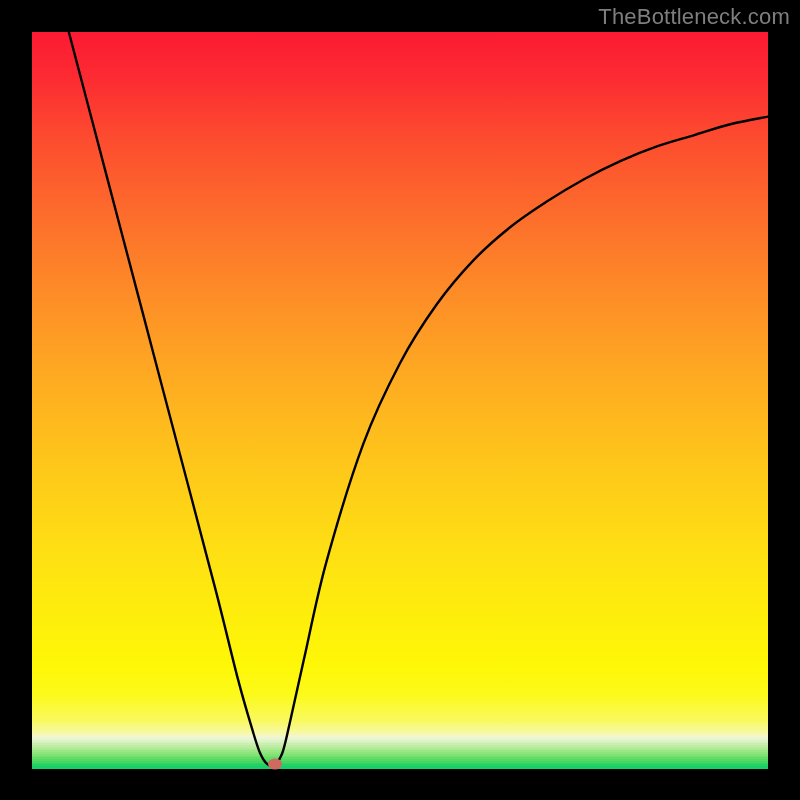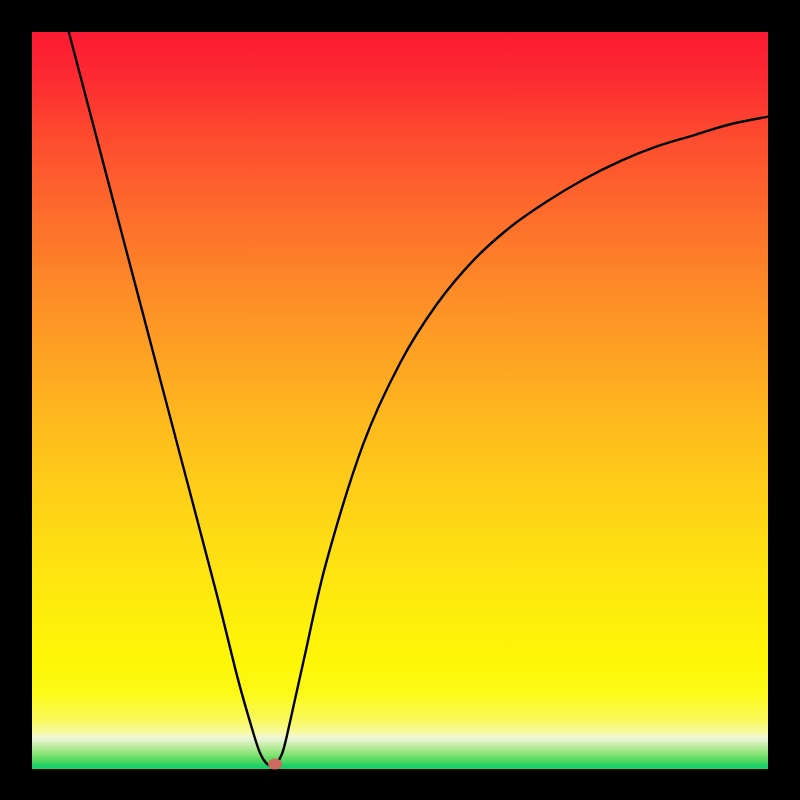--- a/index.html
+++ b/index.html
@@ -75,20 +75,21 @@
     border-radius: 50%;
     background: #cf6a60;
     z-index: 25;
     transform: translate(-50%, -50%);
   }
 </style>
 </head>
 <body>
 
 <div id="wrap">
+  <div id="watermark">TheBottleneck.com</div>
   <div id="plot">
     <div id="grad"></div>
     <div id="bands">
         <div class="band" style="background: rgb(247, 249, 164); top: 700.672px; height: 2.3664px;"></div>
         <div class="band" style="background: rgb(244, 248, 192); top: 702.438px; height: 2.3664px;"></div>
         <div class="band" style="background: rgb(240, 247, 208); top: 704.205px; height: 2.3664px;"></div>
         <div class="band" style="background: rgb(232, 245, 210); top: 705.971px; height: 2.3664px;"></div>
         <div class="band" style="background: rgb(223, 243, 200); top: 707.738px; height: 2.3664px;"></div>
         <div class="band" style="background: rgb(213, 241, 188); top: 709.504px; height: 2.3664px;"></div>
         <div class="band" style="background: rgb(203, 239, 176); top: 711.27px; height: 2.3664px;"></div>

